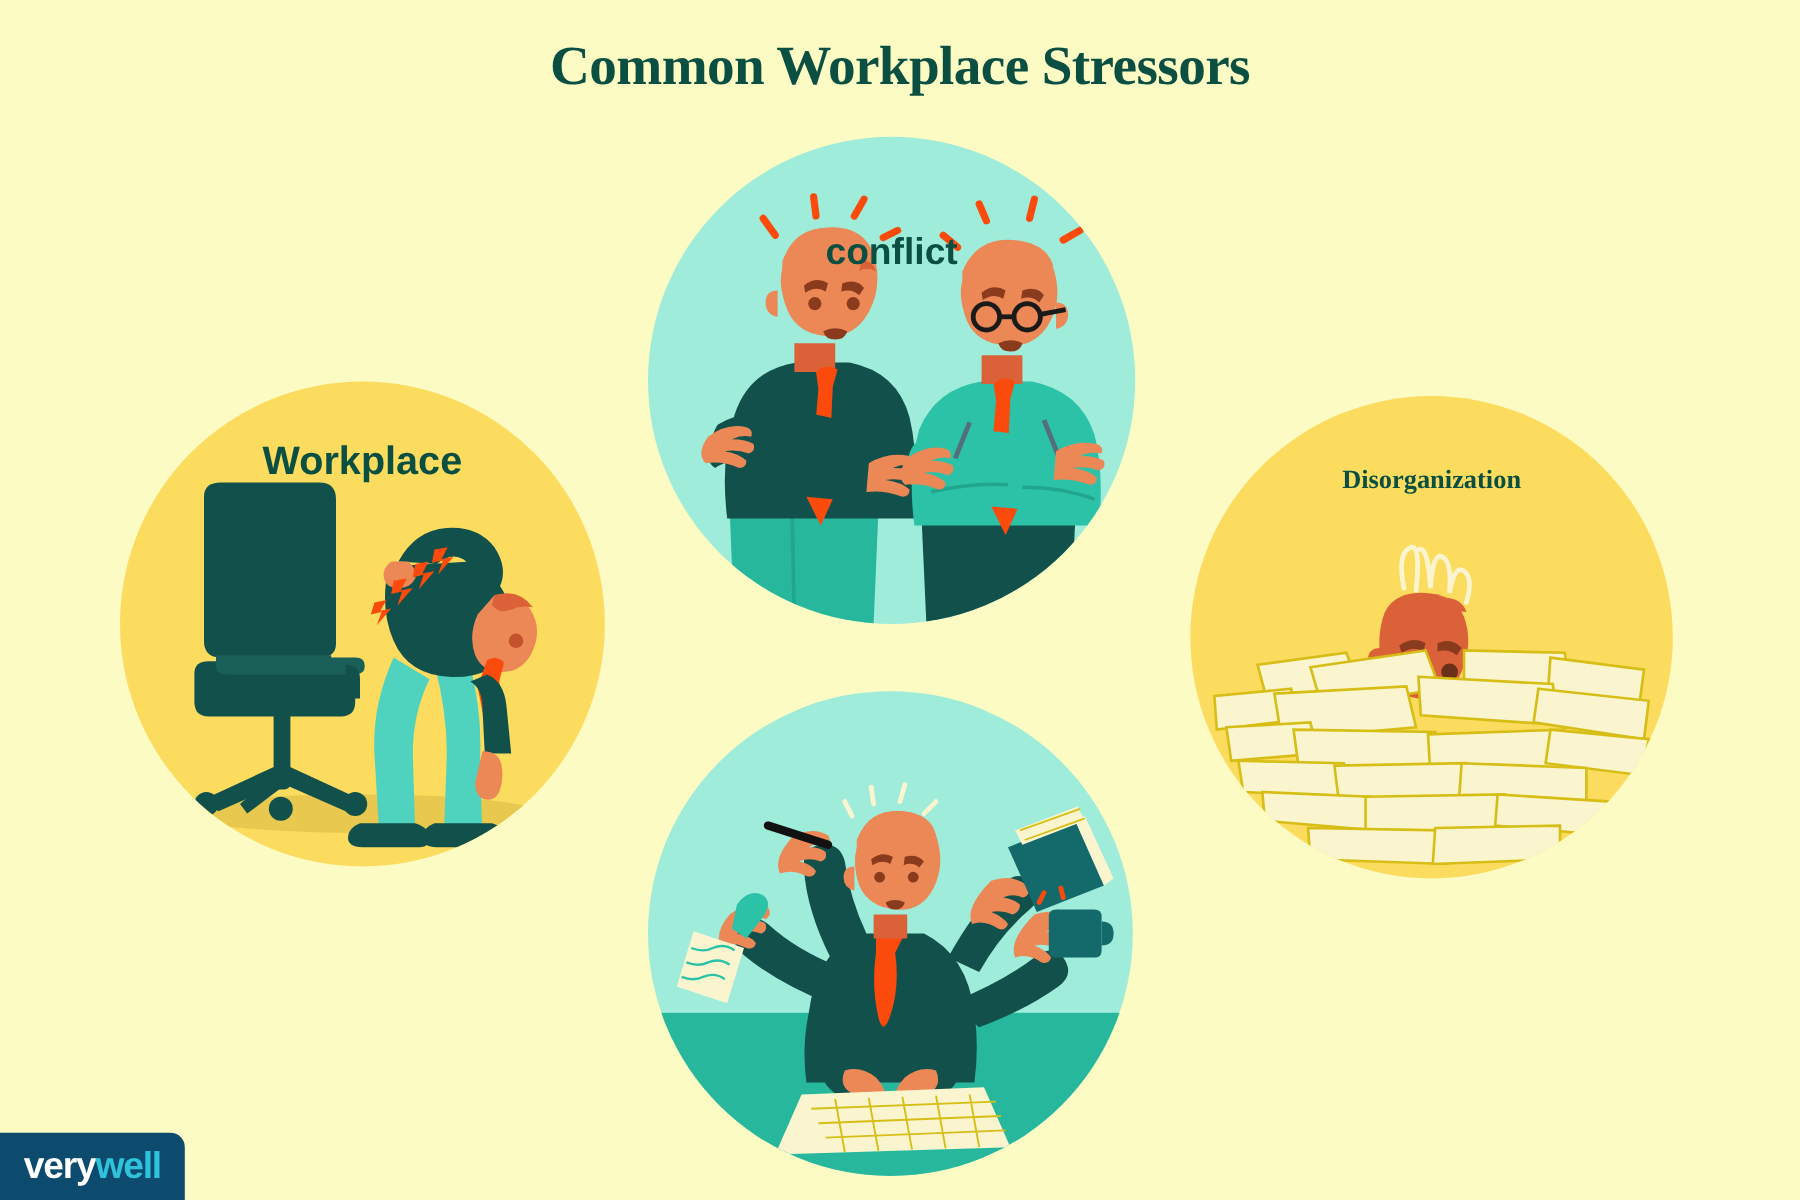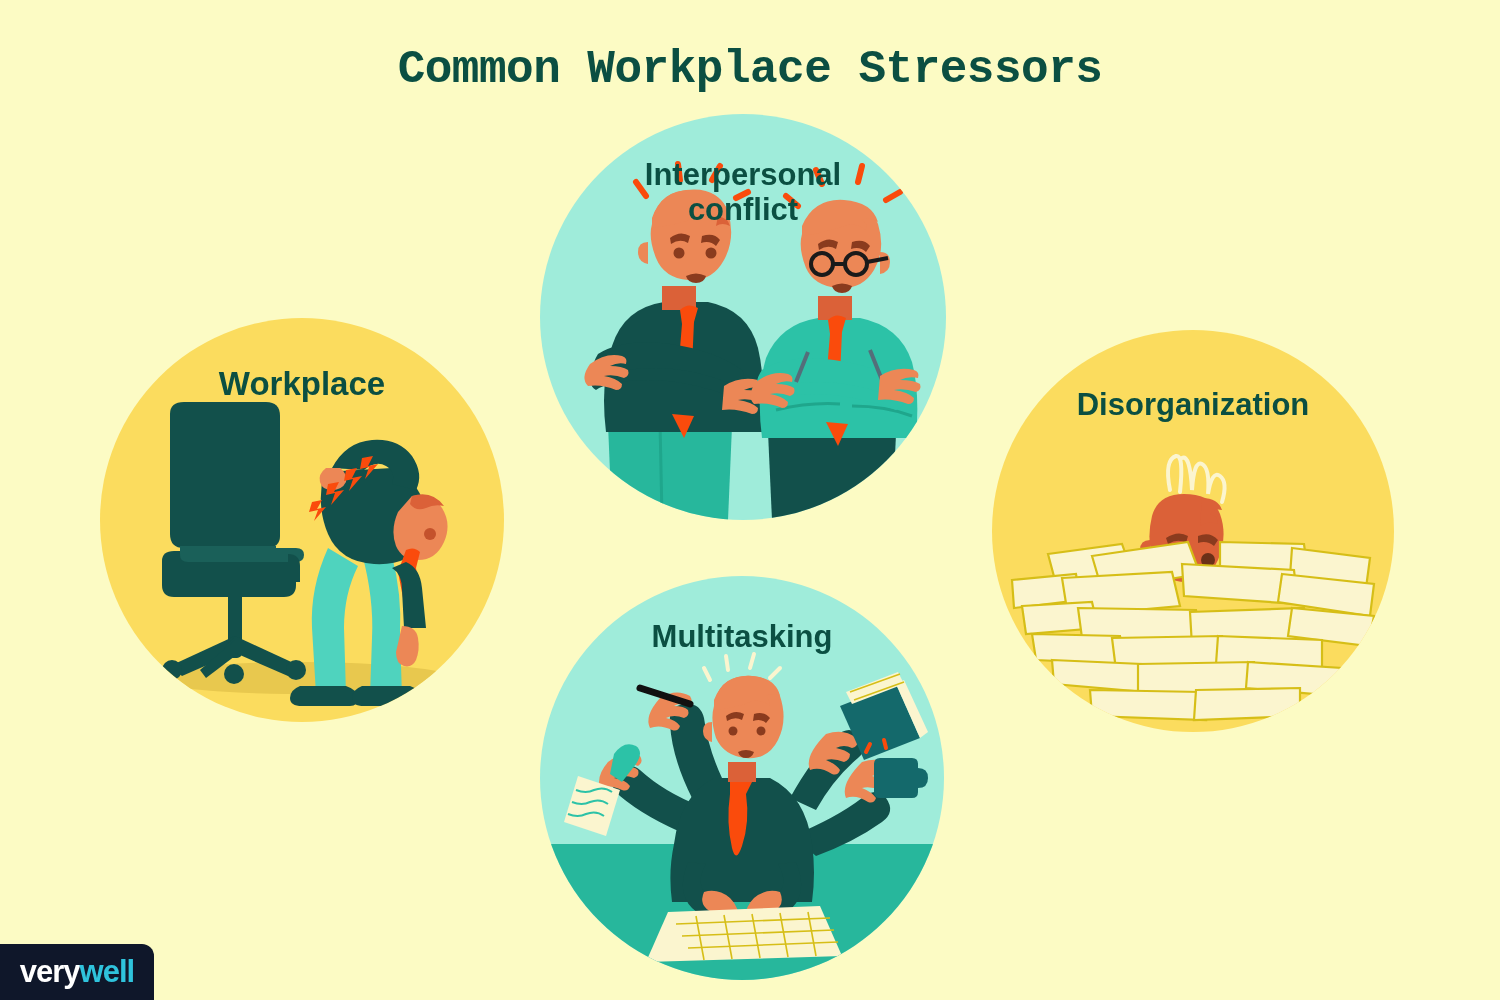--- a/index.html
+++ b/index.html
@@ -22,22 +22,21 @@
   #page-title {
     position: absolute;
     top: 28px;
     left: 0;
     width: 1500px;
     text-align: center;
     font-size: 46px;
     font-weight: bold;
     letter-spacing: -0.5px;
     color: #0B4F42;
-    font-family: Liberation Mono, monospace;
-    margin-top: 16px;
+    font-family: Liberation Serif, serif;
   }
   .node {
     position: absolute;
   }
   .circle {
     position: absolute;
     border-radius: 50%;
     overflow: hidden;
   }
   .card-label {
@@ -59,30 +58,30 @@
   #card-interpersonal { left: 540px; top: 114px; width: 406px; height: 406px; }
   #card-interpersonal .circle { left:0; top:0; width:406px; height:406px; background:#9FECDA; }
   #card-interpersonal .card-label { top: 44px; font-size: 31px; }
   
   #card-multitasking { left: 540px; top: 576px; width: 404px; height: 404px; }
   #card-multitasking .circle { left:0; top:0; width:404px; height:404px; background:#9FECDA; }
   #card-multitasking .card-label { top: 44px; font-size: 31px; }
   
   #card-disorganization { left: 992px; top: 330px; width: 402px; height: 402px; }
   #card-disorganization .circle { left:0; top:0; width:402px; height:402px; background:#FBDC5E; }
-  #card-disorganization .card-label { top: 58px; font-size: 31px; }
+  #card-disorganization .card-label { top: 58px; font-size: 22px; font-family: Liberation Serif, serif; }
 
   
   #verywell-logo {
     position: absolute;
     left: 0;
     bottom: 0;
     width: 154px;
     height: 56px;
-    background: #0f172a;
+    background: #0c4a6e;
     border-top-right-radius: 12px;
     border-bottom-right-radius: 0;
     display: flex;
     align-items: center;
     justify-content: center;
   }
   #verywell-logo .logo-text {
     font-size: 31px;
     font-weight: bold;
     letter-spacing: -1px;
@@ -246,21 +245,21 @@
 
         <g stroke="#FA4B0C" stroke-width="6" stroke-linecap="round">
           <line x1="258" y1="92" x2="246" y2="82"></line>
           <line x1="282" y1="70" x2="276" y2="56"></line>
           <line x1="318" y1="68" x2="322" y2="52"></line>
           <line x1="346" y1="86" x2="360" y2="78"></line>
         </g>
       </svg>
     </div>
     <div class="card-label">
-      <span>Interpersonal</span><br>
+      <br>
       <span>conflict</span>
     </div>
   </div>
 
   <div class="node" id="card-multitasking">
     <div class="circle">
       <svg width="404" height="404" viewBox="0 0 404 404">
 
         <rect x="0" y="268" width="404" height="136" fill="#27B79C"></rect>
 
@@ -341,23 +340,20 @@
           <path d="M136 348 l154 -6"></path>
           <path d="M142 360 l152 -6"></path>
           <path d="M148 372 l150 -6"></path>
           <path d="M156 340 l8 44"></path>
           <path d="M184 339 l8 44"></path>
           <path d="M212 338 l8 44"></path>
           <path d="M240 337 l8 44"></path>
           <path d="M268 336 l8 44"></path>
         </g>
       </svg>
-    </div>
-    <div class="card-label">
-      <span>Multitasking</span>
     </div>
   </div>
 
   <div class="node" id="card-disorganization">
     <div class="circle">
       <svg width="402" height="402" viewBox="0 0 402 402">
 
         <g stroke="#FBF5CF" stroke-width="4" fill="none" stroke-linecap="round">
           <path d="M178 160 q-6 -30 6 -34 q8 -2 4 36"></path>
           <path d="M190 128 q8 -4 10 32 q2 -30 10 -26 q8 4 6 30 q4 -24 12 -18 q8 6 2 26"></path>

